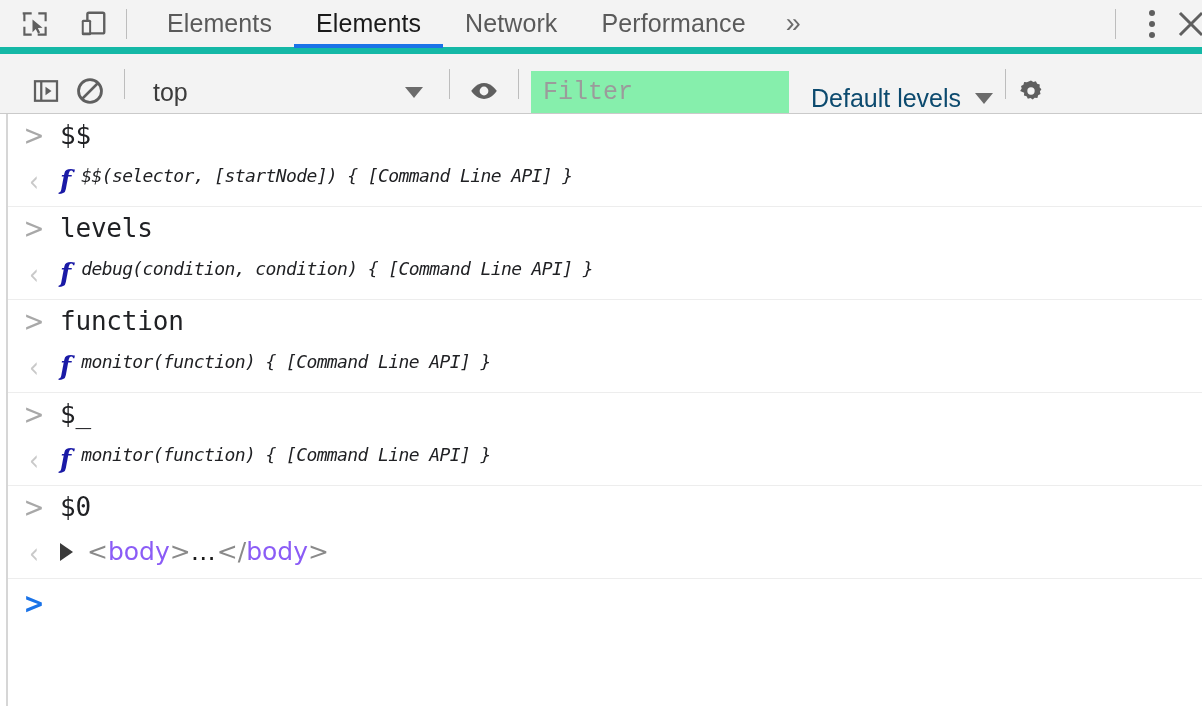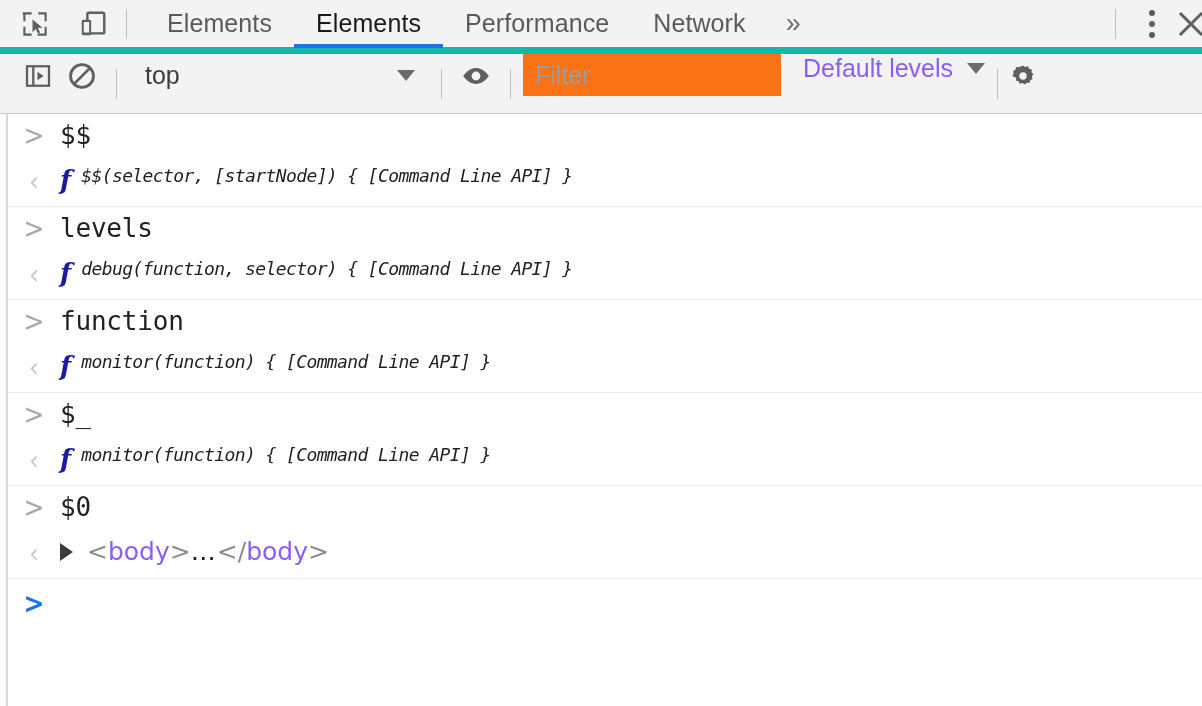--- a/index.html
+++ b/index.html
@@ -129,22 +129,22 @@
     margin-right: -4px;
   }
 
   
   .filterbar {
     height: 60px;
     min-height: 60px;
     background: #f3f3f3;
     border-bottom: 1px solid #cacaca;
     display: flex;
-    align-items: flex-start;
-    padding-left: 16px;
+    align-items: flex-end;
+    padding-left: 24px;
   }
 
   .fb-btn {
     width: 44px; height: 44px;
     display: flex; align-items: center; justify-content: center;
     cursor: pointer;
   }
 
   .ctx-select {
     display: flex;
@@ -163,39 +163,39 @@
     width: 0; height: 0;
     border-left: 9px solid transparent;
     border-right: 9px solid transparent;
     border-top: 11px solid #6b6b6b;
     margin-left: 14px;
   }
 
   .filter-input {
     width: 258px;
     height: 42px;
-    background: #f97316;
+    background: #86efac;
     border: none;
     outline: none;
     font-size: 25px;
     color: #3c3c3c;
     padding: 0 12px;
-    font-family: Liberation Sans, sans-serif;
+    font-family: Liberation Mono, monospace;
   }
   .filter-input::placeholder { color: #9b9b9b; }
 
   .levels {
     display: flex;
     align-items: center;
     margin-left: 22px;
     cursor: pointer;
   }
   .levels-label {
     font-size: 25px;
-    color: #8b5cf6;
+    color: #0c4a6e;
   }
 
   .gear-wrap {
     width: 26px;
     height: 44px;
     display: flex;
     align-items: center;
     justify-content: flex-start;
     overflow: hidden;
     cursor: pointer;
@@ -341,24 +341,24 @@
     <div class="vdivider"></div>
 
     <div class="tabs">
       <div class="tab">
         <span>Elements</span>
       </div>
       <div class="tab active">
         <span>Elements</span>
       </div>
       <div class="tab">
+        <span>Network</span>
+      </div>
+      <div class="tab">
         <span>Performance</span>
-      </div>
-      <div class="tab">
-        <span>Network</span>
       </div>
       <div class="tab more">
         <span>»</span>
       </div>
     </div>
 
     <div class="tb-right">
       <div class="vdivider"></div>
       <div class="kebab">
         <i></i>
@@ -448,21 +448,21 @@
         <div class="gutter">
           <span class="chev-in">&gt;</span>
         </div>
         <span class="cmd-text">levels</span>
       </div>
       <div class="row">
         <div class="gutter">
           <span class="chev-out">‹</span>
         </div>
         <span class="fn-f">f</span>
-        <span class="res-text">debug(function, selector) { [Command Line API] }</span>
+        <span class="res-text">debug(condition, condition) { [Command Line API] }</span>
       </div>
     </div>
 
     <div class="group">
       <div class="row">
         <div class="gutter">
           <span class="chev-in">&gt;</span>
         </div>
         <span class="cmd-text">function</span>
       </div>

